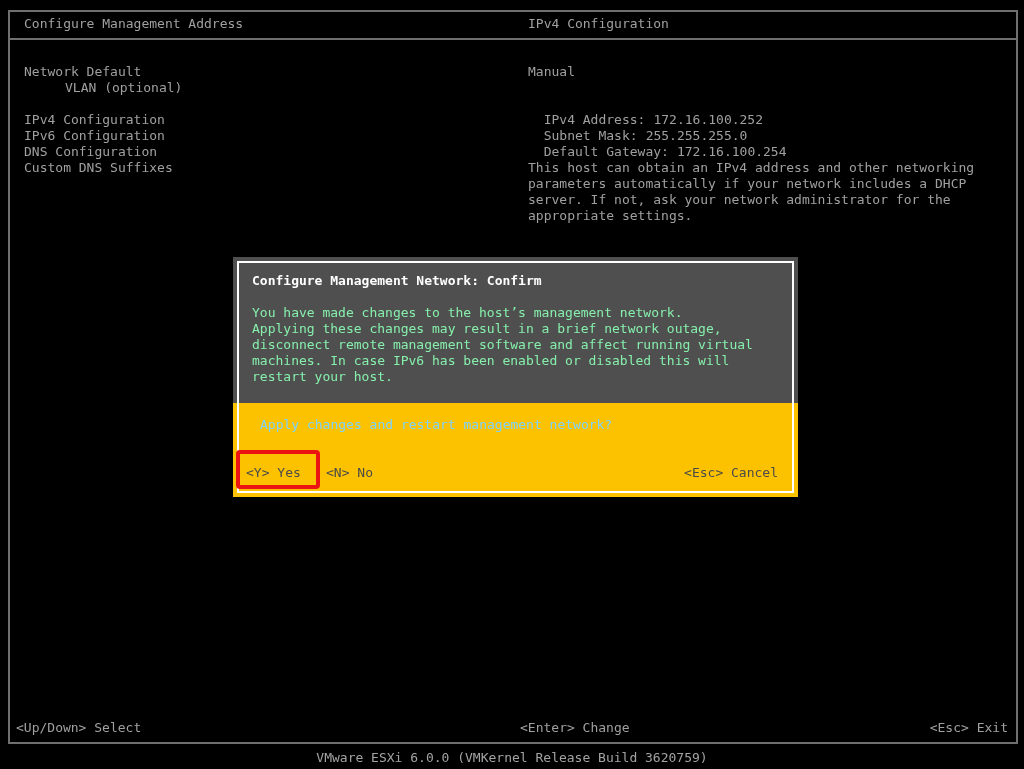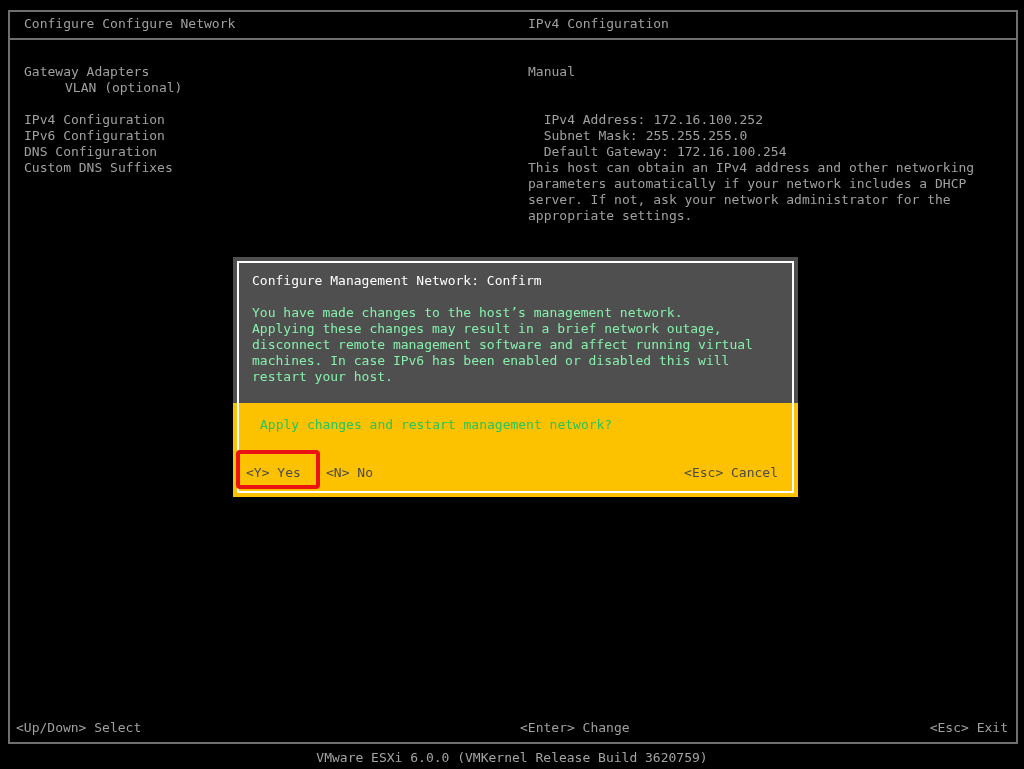--- a/index.html
+++ b/index.html
@@ -31,47 +31,47 @@
   .mode  { left:528px; top:64px;text-align:center; }
   .fld   { left:528px; white-space:pre; }
   .fld0 { top:96px; } .fld1 { top:112px; } .fld2 { top:128px; }
   .fld .v { margin-left:0.62em; }
   .desc  { left:528px; top:160px; width:480px; white-space:pre-line; }
 
   
   .dialog { left:233px; top:257px; width:565px; height:240px; background:#4F4F4F; }
   .dlg-yellow { left:0; top:146px; width:565px; height:94px; background:#FCC200; }
   .dlg-border { left:4px; top:4px; width:557px; height:232px; border:2px solid #FFFFFF; pointer-events:none; }
-  .dlg-title { left:19px; top:16px; color:#FFFFFF; font-weight:normal; }
+  .dlg-title { left:19px; top:16px; color:#FFFFFF; font-weight:bold; }
   .dlg-body  { left:19px; top:48px; width:530px; color:#86efac; white-space:pre-line; }
-  .dlg-question { left:27px; top:160px; color:#22c55e; }
+  .dlg-question { left:27px; top:160px; color:#7dd3fc; }
   .dlg-btn { top:208px; color:#4A4A4A; white-space:pre; cursor:default; }
   .btn-yes { left:13px; }
   .btn-no  { left:93px; }
   .btn-cancel { right:20px; }
   .red-box { left:3px; top:193px; width:84px; height:39px;
              border:4px solid #EC1313; border-radius:4px; pointer-events:none; }
 
   
   .ft { top:720px; white-space:pre;text-align:right; }
   .ft-select { left:16px; }
   .ft-change { left:520px; }
   .ft-exit   { right:16px; }
   .version { left:0; right:0; top:750px; text-align:center; color:#a3a3a3; }
 </style>
 </head>
 <body>
 
 <div class="abs frame"></div>
 <div class="abs hsep"></div>
 
-<div class="abs hdr-left">Configure Configure Network</div>
+<div class="abs hdr-left">Configure Management Address</div>
 <div class="abs hdr-right">IPv4 Configuration</div>
 
-<div class="abs mi mi0">Gateway Adapters</div>
+<div class="abs mi mi0">Network Default</div>
 <div class="abs mi mi1">VLAN (optional)</div>
 <div class="abs mi mi2">IPv4 Configuration</div>
 <div class="abs mi mi3">IPv6 Configuration</div>
 <div class="abs mi mi4">DNS Configuration</div>
 <div class="abs mi mi5">Custom DNS Suffixes</div>
 
 <div class="abs mode">Manual</div>
 <div class="abs fld fld0">
   <span>IPv4 Address:</span><span class="v">172.16.100.252</span>
 </div>

